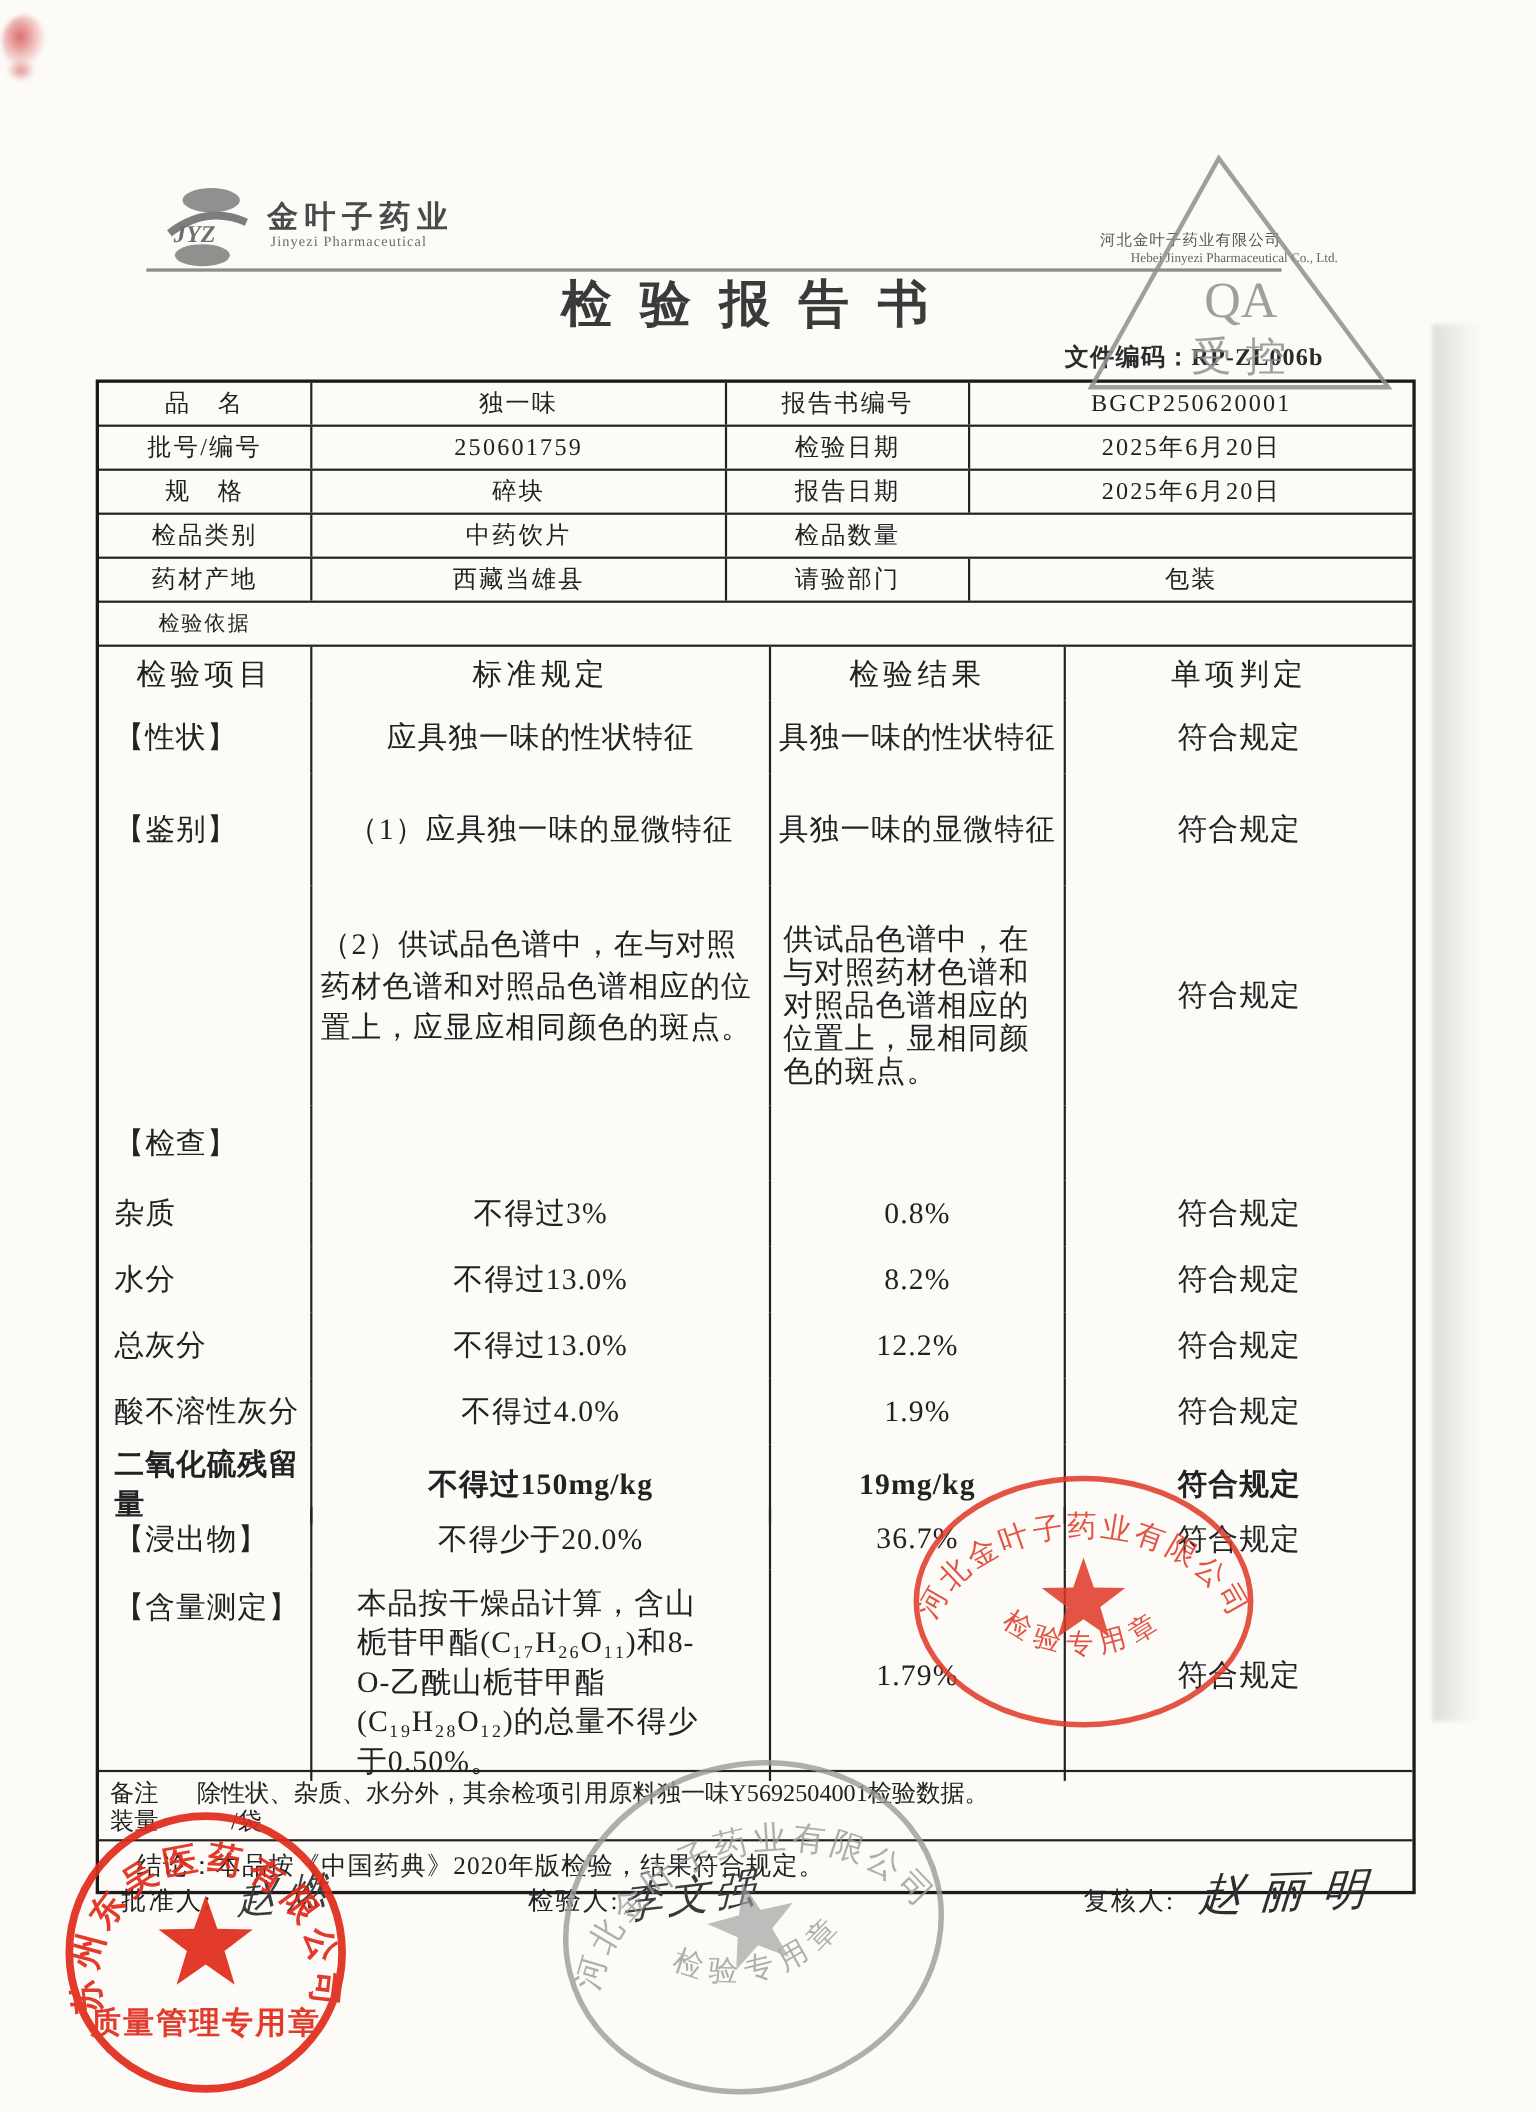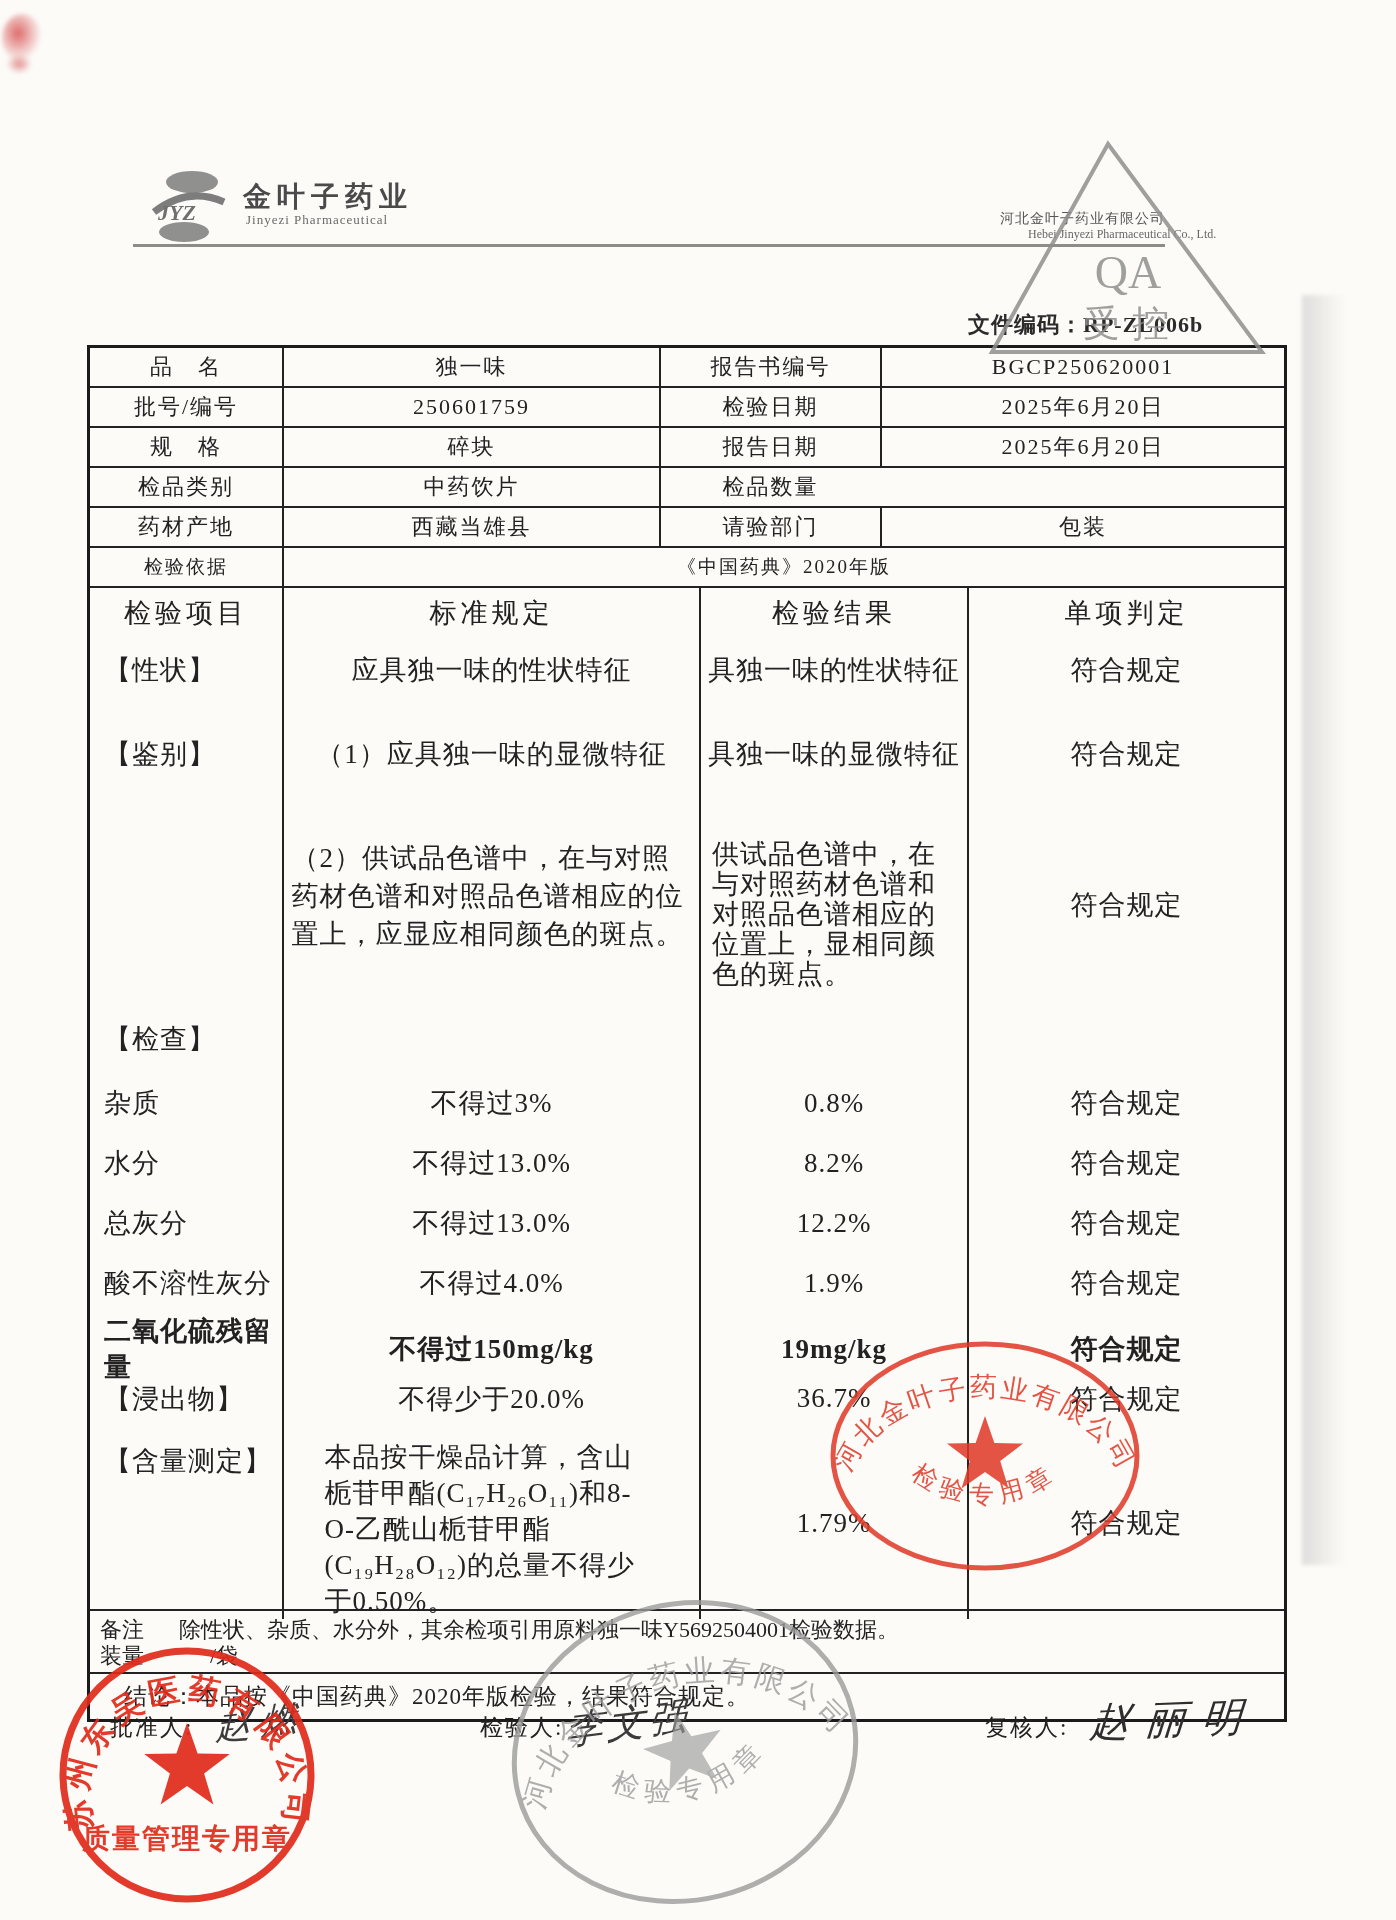--- a/index.html
+++ b/index.html
@@ -58,20 +58,21 @@
     <text x="10" y="54" font-size="22" font-style="italic" font-weight="bold" fill="#6f6f6f" font-family="'Liberation Serif',serif">JYZ</text>
   </svg>
   <div class="abs logo-cn" style="left:243px;top:178px;">金叶子药业</div>
   <div class="abs logo-en" style="left:246px;top:212px;">Jinyezi Pharmaceutical</div>
 
   <div class="abs company-cn" style="left:1000px;top:210px;">河北金叶子药业有限公司</div>
   <div class="abs company-en" style="left:1000px;top:227px;">Hebei Jinyezi Pharmaceutical Co., Ltd.</div>
 
   <div class="abs rule" style="left:133px;top:244px;width:1032px;"></div>
 
+  <div class="abs title" style="left:480px;top:246px;width:420px;">检验报告书</div>
 
   <div class="abs doccode" style="left:968px;top:310px;">文件编码：RP-ZL006b</div>
 
   <div class="abs maintable" style="left:87px;top:345px;width:1194px;">
 
     <div class="irow">
       <div>品　名</div>
       <div>独一味</div>
       <div>报告书编号</div>
       <div>BGCP250620001</div>
@@ -94,21 +95,20 @@
       <div>检品数量</div>
     </div>
     <div class="irow">
       <div>药材产地</div>
       <div>西藏当雄县</div>
       <div>请验部门</div>
       <div>包装</div>
     </div>
     <div class="brow">
       <div>检验依据</div>
-      <div>《中国药典》2020年版</div>
     </div>
 
     <div class="rrow hdr" style="height:49px;">
       <div>检验项目</div>
       <div>标准规定</div>
       <div>检验结果</div>
       <div>单项判定</div>
     </div>
 
     <div class="rrow" style="height:66px;">

